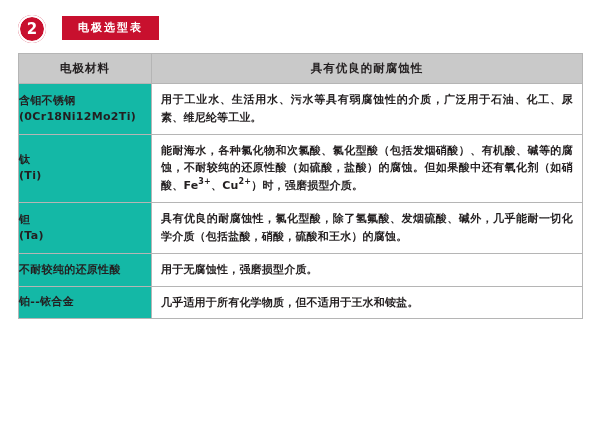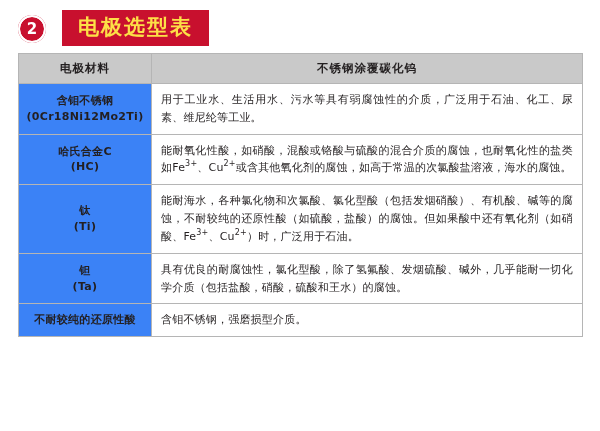--- a/index.html
+++ b/index.html
@@ -52,22 +52,22 @@
     border: 1px solid #ffffff;
     display: flex;
     align-items: center;
     justify-content: center;
     font-size: 15px;
     line-height: 1;
   }
   .title-bar {
     margin-left: 16px;
     background: #c8102e;
-    color: #fde047;
-    font-size: 21px;
+    color: #ffffff;
+    font-size: 11px;
     font-weight: bold;
     letter-spacing: 2px;
     padding: 5px 16px 6px 16px;
     line-height: 1.2;
   }
   
   table.spec {
     width: 564px;
     border-collapse: collapse;
     table-layout: fixed;
@@ -85,39 +85,39 @@
     font-size: 11.5px;
     font-weight: bold;
     letter-spacing: 1px;
     padding: 7px 4px;
     text-align: center;
     margin-left: 15px;
   }
   col.c1 { width: 133px; }
   col.c2 { width: 431px; }
   td.mat {
-    background: #3b82f6;
+    background: #14b8a6;
     font-size: 11px;
     font-weight: bold;
-    text-align: center;
     padding: 6px 0;
     line-height: 1.45;
     letter-spacing: 0.3px;
   }
   td.mat .sub {
     display: block;
     font-weight: bold;
   }
   td.desc {
     background: #ffffff;
     font-size: 11px;
     line-height: 1.62;
     padding: 7px 9px 7px 9px;
     text-align: justify;
     letter-spacing: 0.2px;
+    font-weight: bold;
   }
   sup {
     font-size: 8px;
     vertical-align: super;
     line-height: 0;
   }
 </style>
 </head>
 <body>
 
@@ -131,65 +131,62 @@
   </div>
 
   <table class="spec">
     <colgroup>
       <col class="c1">
       <col class="c2">
     </colgroup>
     <thead>
       <tr>
         <th>电极材料</th>
-        <th>不锈钢涂覆碳化钨</th>
+        <th>具有优良的耐腐蚀性</th>
       </tr>
     </thead>
     <tbody>
 
       <tr>
         <td class="mat">
           <span class="sub">含钼不锈钢</span>
           <span class="sub">(0Cr18Ni12Mo2Ti)</span>
         </td>
         <td class="desc">用于工业水、生活用水、污水等具有弱腐蚀性的介质，广泛用于石油、化工、尿素、维尼纶等工业。</td>
       </tr>
 
 
-      <tr>
-        <td class="mat">
-          <span class="sub">哈氏合金C</span>
-          <span class="sub">(HC)</span>
-        </td>
-        <td class="desc">
-          <span>能耐氧化性酸，如硝酸，混酸或铬酸与硫酸的混合介质的腐蚀，也耐氧化性的盐类如Fe</span><sup>3+</sup><span>、Cu</span><sup>2+</sup><span>或含其他氧化剂的腐蚀，如高于常温的次氯酸盐溶液，海水的腐蚀。</span>
-        </td>
-      </tr>
 
       <tr>
         <td class="mat">
           <span class="sub">钛</span>
           <span class="sub">(Ti)</span>
         </td>
         <td class="desc">
-          <span>能耐海水，各种氯化物和次氯酸、氯化型酸（包括发烟硝酸）、有机酸、碱等的腐蚀，不耐较纯的还原性酸（如硫酸，盐酸）的腐蚀。但如果酸中还有氧化剂（如硝酸、Fe</span><sup>3+</sup><span>、Cu</span><sup>2+</sup><span>）时，广泛用于石油。</span>
+          <span>能耐海水，各种氯化物和次氯酸、氯化型酸（包括发烟硝酸）、有机酸、碱等的腐蚀，不耐较纯的还原性酸（如硫酸，盐酸）的腐蚀。但如果酸中还有氧化剂（如硝酸、Fe</span><sup>3+</sup><span>、Cu</span><sup>2+</sup><span>）时，强磨损型介质。</span>
         </td>
       </tr>
 
       <tr>
         <td class="mat">
           <span class="sub">钽</span>
           <span class="sub">(Ta)</span>
         </td>
         <td class="desc">具有优良的耐腐蚀性，氯化型酸，除了氢氟酸、发烟硫酸、碱外，几乎能耐一切化学介质（包括盐酸，硝酸，硫酸和王水）的腐蚀。</td>
       </tr>
 
       <tr>
         <td class="mat">
           <span class="sub">不耐较纯的还原性酸</span>
         </td>
-        <td class="desc">含钼不锈钢，强磨损型介质。</td>
+        <td class="desc">用于无腐蚀性，强磨损型介质。</td>
       </tr>
 
+      <tr>
+        <td class="mat">
+          <span class="sub">铂--铱合金</span>
+        </td>
+        <td class="desc">几乎适用于所有化学物质，但不适用于王水和铵盐。</td>
+      </tr>
 
     </tbody>
   </table>
 </div>
 
 </body></html>

